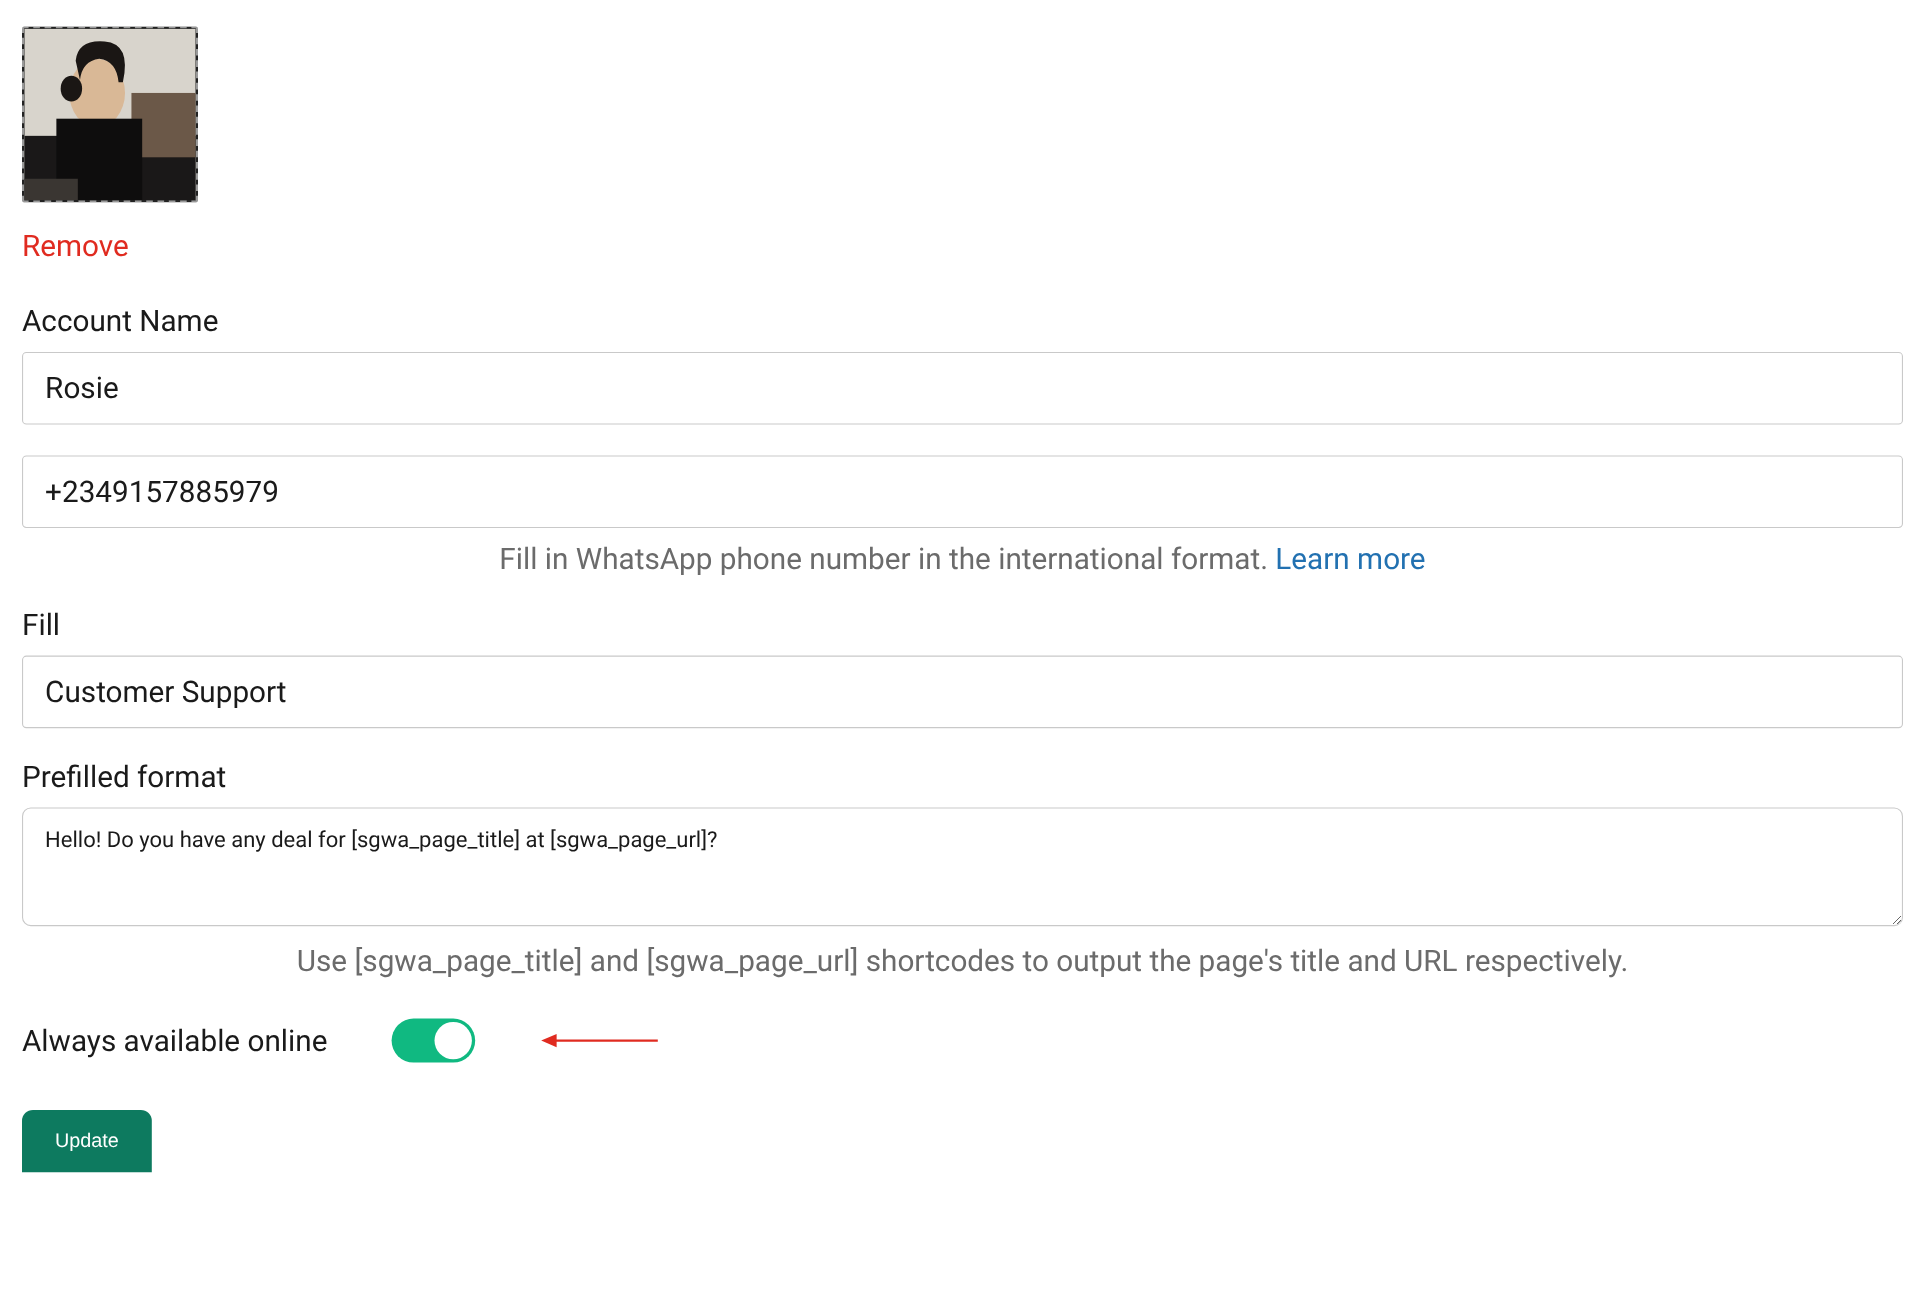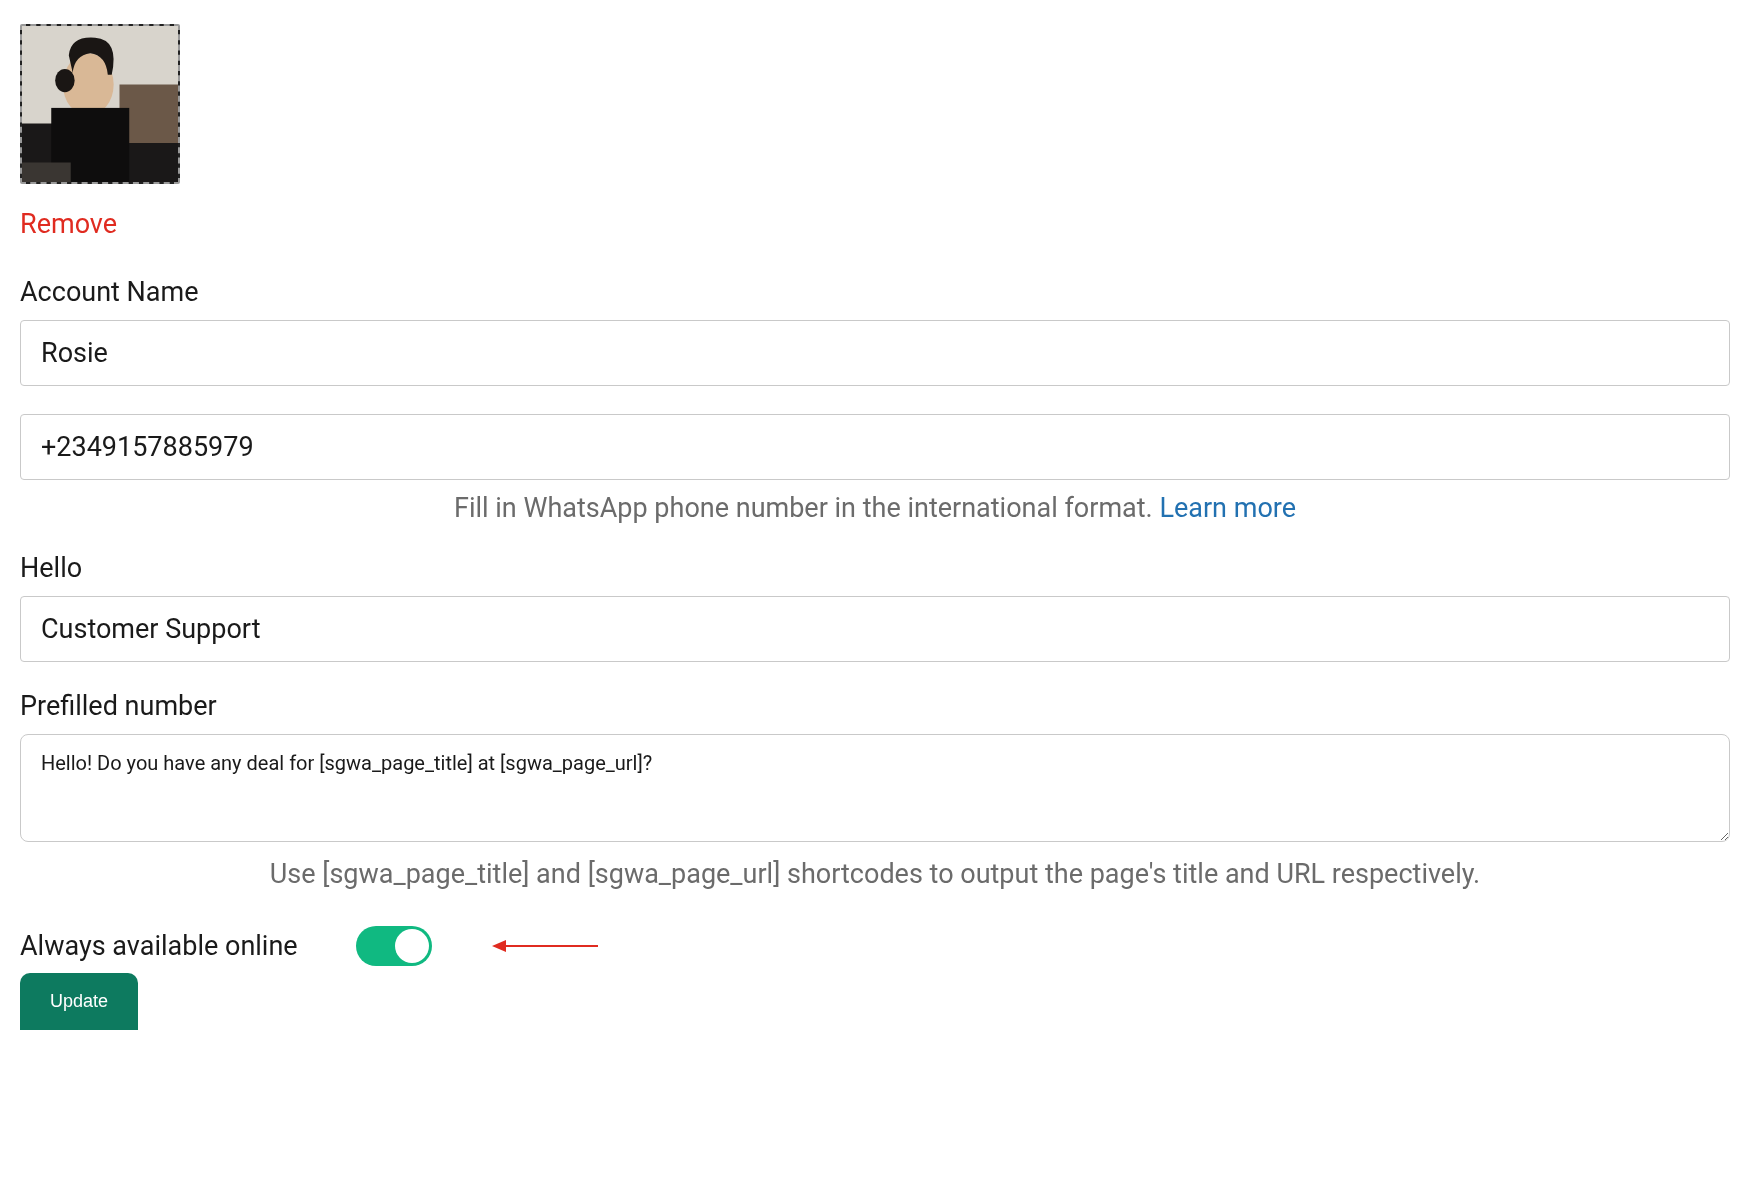--- a/index.html
+++ b/index.html
@@ -78,20 +78,21 @@
     .learn-more-link {
       color: #2271b1;
       cursor: pointer;
       text-decoration: none;
     }
     .toggle-row {
       display: flex;
       align-items: center;
       gap: 58px;
       margin-top: 36px;
+      margin-bottom: 36px;
     }
     .toggle-label {
       font-size: 27px;
       color: #1a1a1a;
     }
     .toggle-switch {
       position: relative;
       width: 76px;
       height: 40px;
       background: #10b981;
@@ -154,26 +155,26 @@
   </div>
 
   <div class="field-group">
     <input type="text" class="text-input" value="+2349157885979" style="">
     <div class="helper-text">
       <span>Fill in WhatsApp phone number in the international format. </span><a class="learn-more-link">Learn more</a>
     </div>
   </div>
 
   <div class="field-group">
-    <label class="field-label">Hello</label>
+    <label class="field-label">Fill</label>
     <input type="text" class="text-input" value="Customer Support" style="">
   </div>
 
   <div class="field-group">
-    <label class="field-label">Prefilled number</label>
+    <label class="field-label">Prefilled format</label>
     <textarea class="textarea-input" style="">Hello! Do you have any deal for [sgwa_page_title] at [sgwa_page_url]?</textarea>
     <div class="helper-text">Use [sgwa_page_title] and [sgwa_page_url] shortcodes to output the page's title and URL respectively.</div>
   </div>
 
   <div class="toggle-row">
     <span class="toggle-label">Always available online</span>
     <div class="toggle-switch">
       <div class="toggle-knob"></div>
     </div>
     <div class="arrow-indicator">

